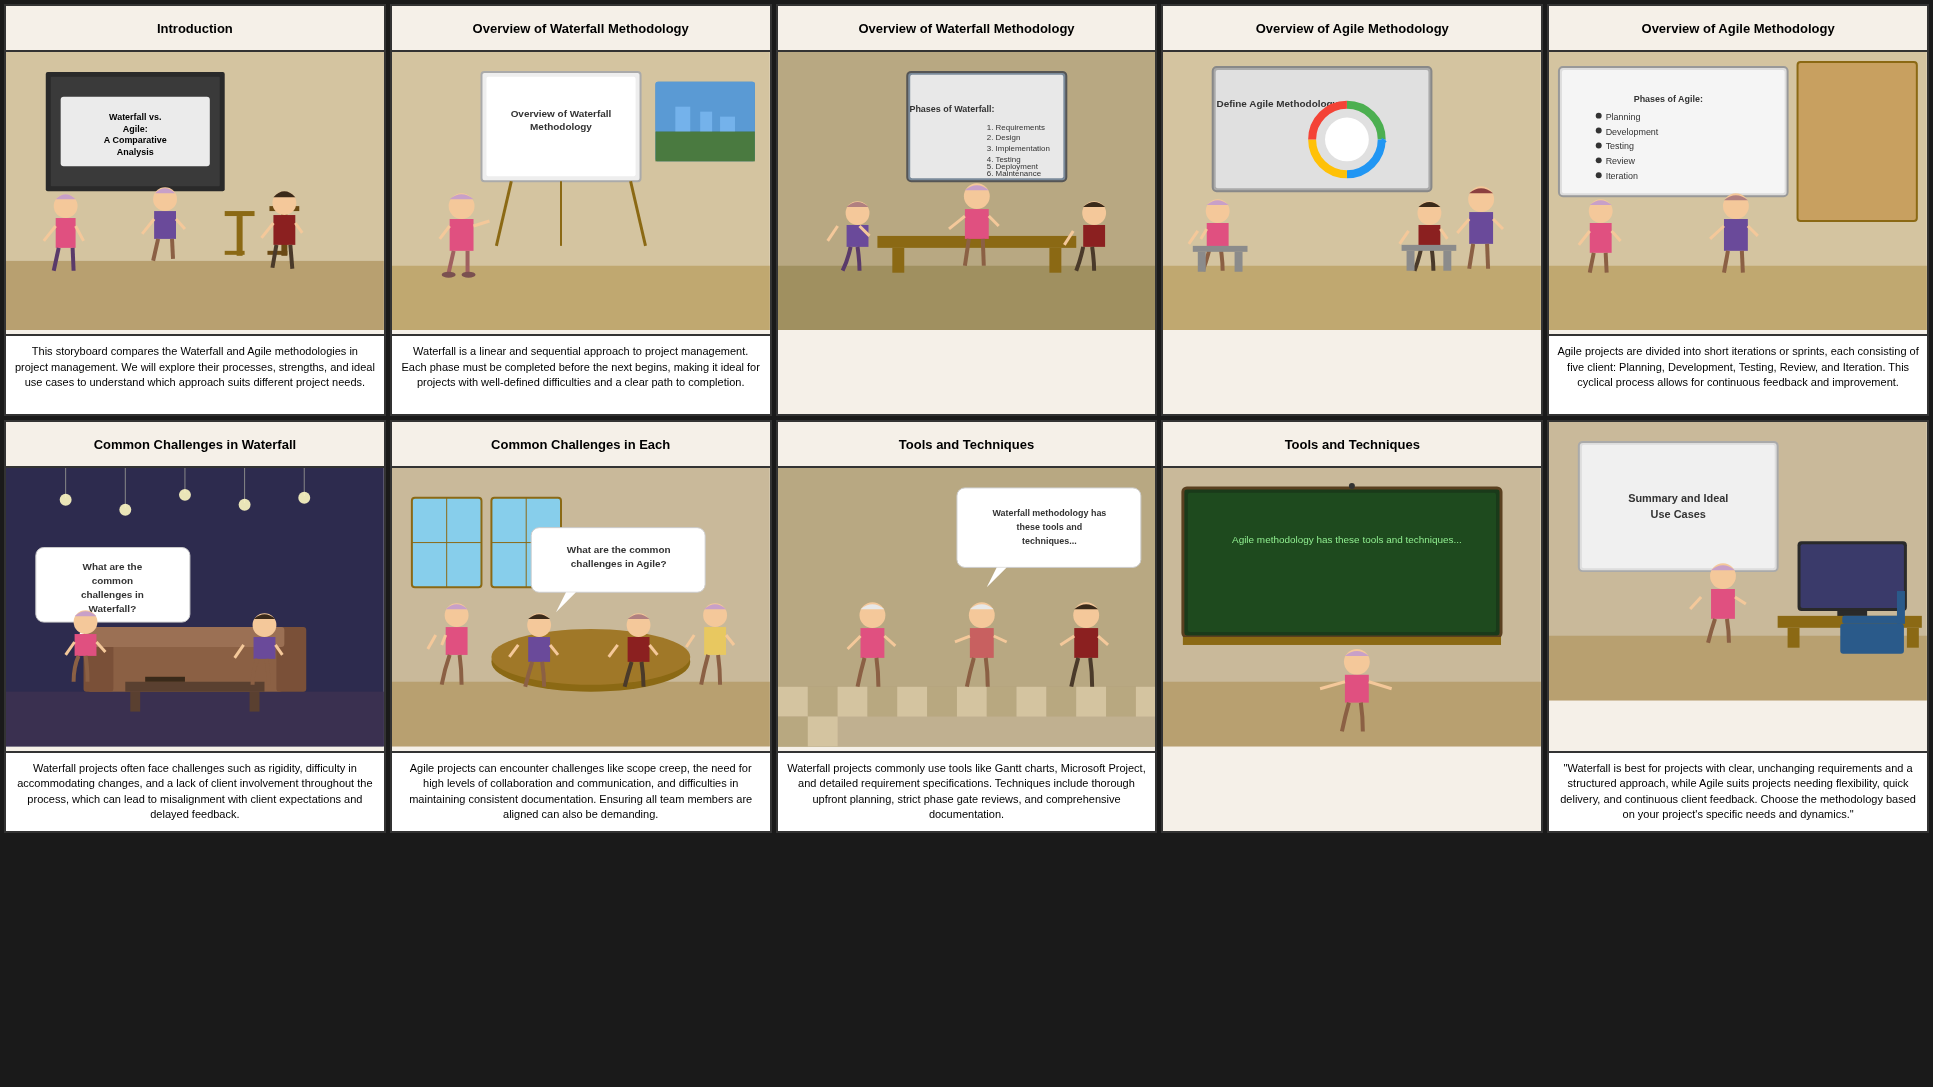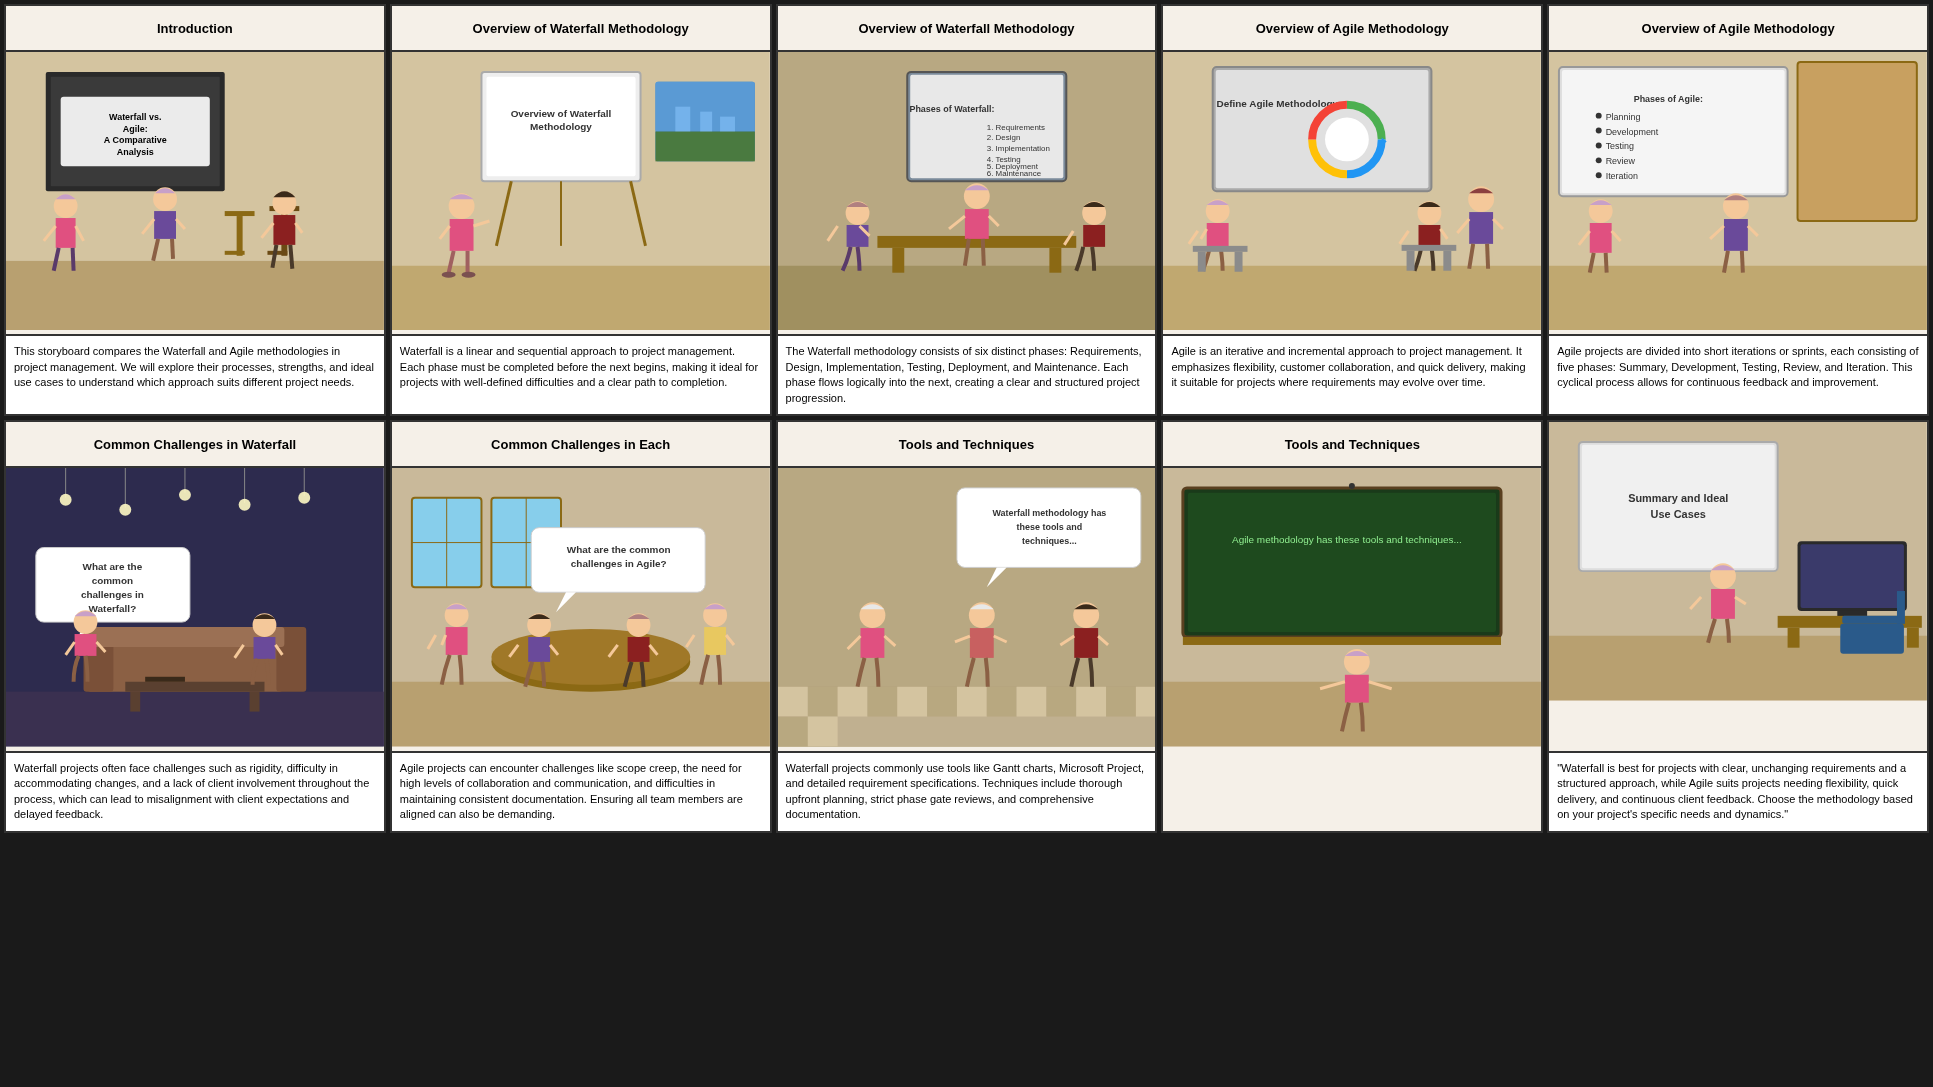--- a/index.html
+++ b/index.html
@@ -51,21 +51,21 @@
       position: relative;
       min-height: 260px;
     }
 
     .cell-description {
       background: #fff;
       border-top: 2px solid #333;
       padding: 8px;
       font-size: 11px;
       line-height: 1.4;
-      text-align: left;
+      text-align: center;
       min-height: 80px;
     }
   </style>
 </head>
 <body>
 
 <div class="storyboard">
 
   <div class="row">
 
@@ -207,21 +207,20 @@
 
           <circle cx="318" cy="162" r="12" fill="#f4c89a"></circle>
           <rect x="307" y="174" width="22" height="22" fill="#8b2020"></rect>
           <path d="M297,180 L288,194" stroke="#f4c89a" stroke-width="3"></path>
           <path d="M329" fill="none"></path>
           <path d="M307,196 Q304,210 300,220" stroke="#4a3a2a" stroke-width="4"></path>
           <path d="M316,196 Q318,210 318,220" stroke="#4a3a2a" stroke-width="4"></path>
           <path d="M307,156 Q318,146 329,156" fill="#3a2a1a" stroke="none"></path>
         </svg>
       </div>
-      <div class="cell-description">The Waterfall methodology consists of six distinct phases: Requirements, Design, Implementation, Testing, Deployment, and Maintenance. Each phase flows logically into the next, creating a clear and structured project progression.</div>
     </div>
 
     <div class="cell">
       <div class="cell-title">Overview of Agile Methodology</div>
       <div class="cell-image">
         <svg viewBox="0 0 380 280" xmlns="http://www.w3.org/2000/svg">
           <rect width="380" height="280" fill="#d4c4a0"></rect>
           <rect x="0" y="215" width="380" height="65" fill="#c0a870"></rect>
 
           <rect x="50" y="15" width="220" height="125" fill="#aaa" rx="4" stroke="#888" stroke-width="2"></rect>
@@ -264,21 +263,20 @@
           <path d="M247,180 L238,193" stroke="#f4c89a" stroke-width="3"></path>
           <path d="M279,178 L286,188" stroke="#f4c89a" stroke-width="3"></path>
           <path d="M260,196 Q257,210 253,220" stroke="#4a3a2a" stroke-width="4"></path>
           <path d="M270,196 Q272,210 272,220" stroke="#4a3a2a" stroke-width="4"></path>
           <path d="M257,156 Q268,146 279,156" fill="#3a2a1a" stroke="none"></path>
           <rect x="240" y="194" width="55" height="6" fill="#8b8b8b"></rect>
           <rect x="245" y="200" width="8" height="20" fill="#8b8b8b"></rect>
           <rect x="282" y="200" width="8" height="20" fill="#8b8b8b"></rect>
         </svg>
       </div>
-      <div class="cell-description">Agile is an iterative and incremental approach to project management. It emphasizes flexibility, customer collaboration, and quick delivery, making it suitable for projects where requirements may evolve over time.</div>
     </div>
 
     <div class="cell">
       <div class="cell-title">Overview of Agile Methodology</div>
       <div class="cell-image">
         <svg viewBox="0 0 380 280" xmlns="http://www.w3.org/2000/svg">
           <rect width="380" height="280" fill="#d4c4a0"></rect>
           <rect x="0" y="215" width="380" height="65" fill="#c0a870"></rect>
 
           <rect x="250" y="10" width="120" height="160" fill="#c8a060" rx="3" stroke="#8b6914" stroke-width="2"></rect>
@@ -308,21 +306,21 @@
 
           <circle cx="188" cy="155" r="13" fill="#f4c89a"></circle>
           <rect x="176" y="168" width="24" height="32" fill="#6a4a9a"></rect>
           <line x1="176" y1="175" x2="162" y2="188" stroke="#f4c89a" stroke-width="3"></line>
           <line x1="200" y1="175" x2="210" y2="185" stroke="#f4c89a" stroke-width="3"></line>
           <line x1="180" y1="200" x2="176" y2="222" stroke="#8b6044" stroke-width="4"></line>
           <line x1="194" y1="200" x2="195" y2="222" stroke="#8b6044" stroke-width="4"></line>
           <path d="M176,149 Q188,139 200,149" fill="#b08080" stroke="none"></path>
         </svg>
       </div>
-      <div class="cell-description">Agile projects are divided into short iterations or sprints, each consisting of five phases: Summary, Development, Testing, Review, and Iteration. This cyclical process allows for continuous feedback and improvement.</div>
+      <div class="cell-description">Agile projects are divided into short iterations or sprints, each consisting of five client: Planning, Development, Testing, Review, and Iteration. This cyclical process allows for continuous feedback and improvement.</div>
     </div>
 
   </div>
 
   <div class="row">
 
     <div class="cell">
       <div class="cell-title">Common Challenges in Waterfall</div>
       <div class="cell-image">
         <svg viewBox="0 0 380 280" xmlns="http://www.w3.org/2000/svg">

